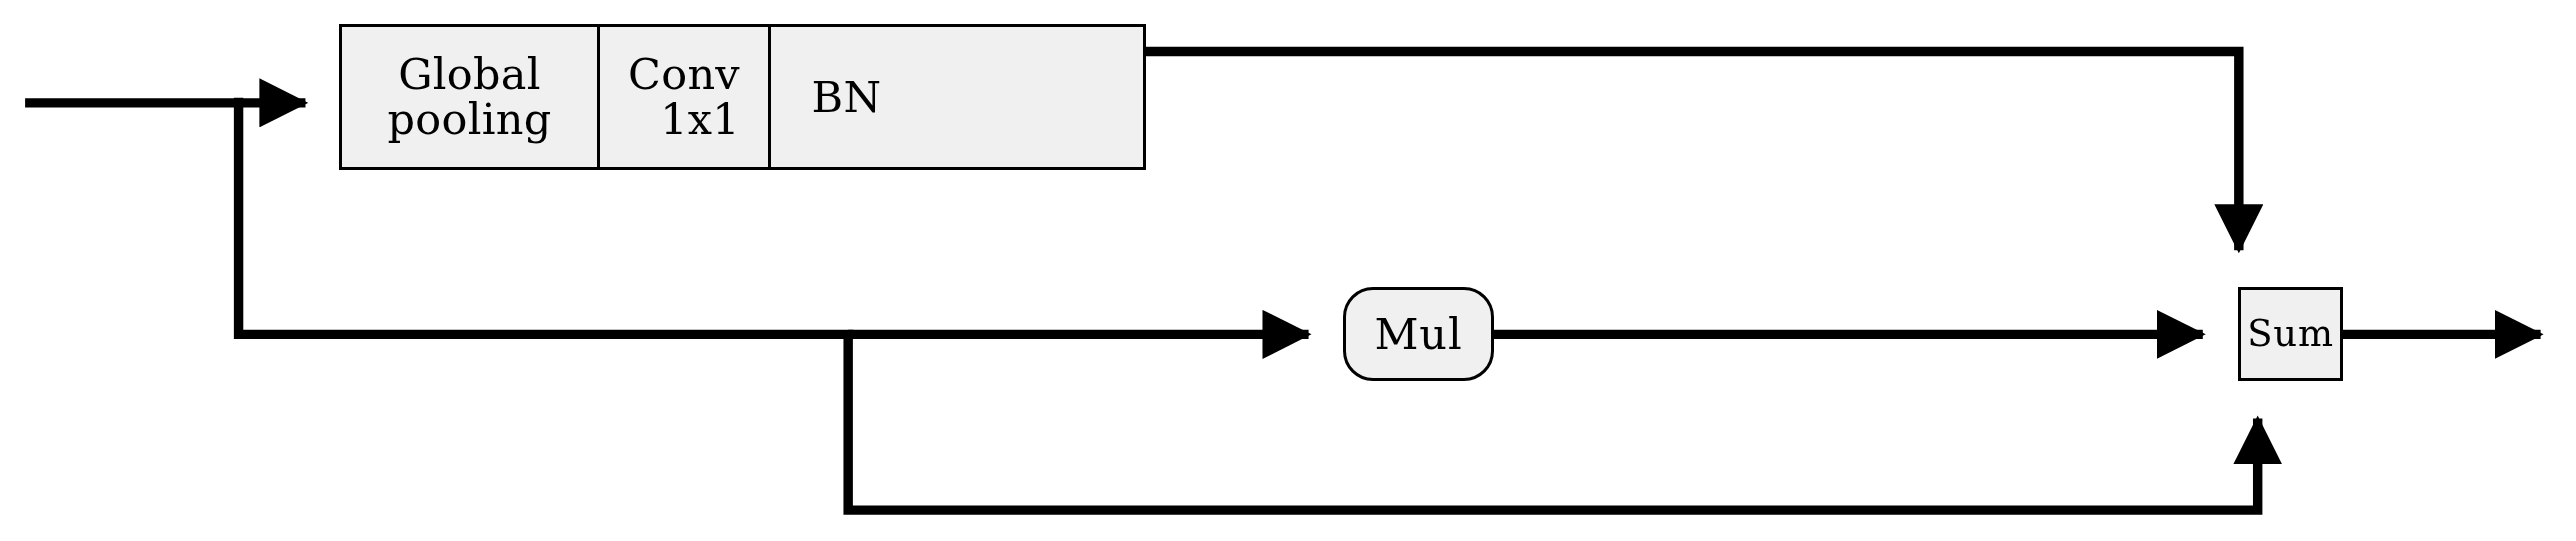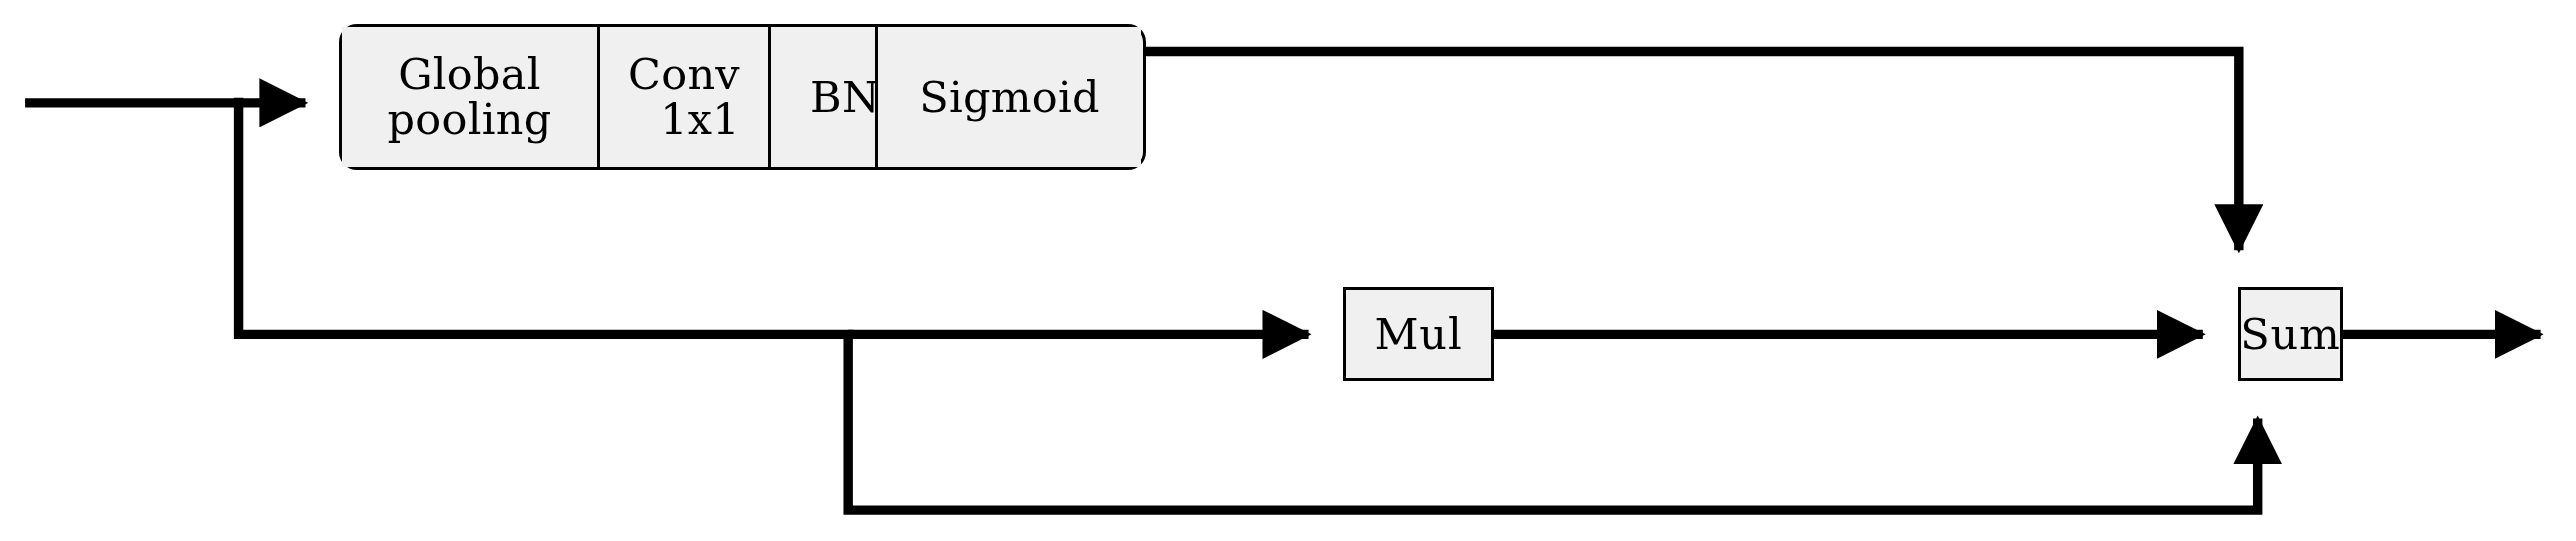--- a/index.html
+++ b/index.html
@@ -43,21 +43,20 @@
   #pipeline-box {
     left: 339px;
     top: 24px;
     width: 807px;
     height: 146px;
     padding: 0;
     display: flex;
     flex-direction: row;
     align-items: stretch;
     justify-content: flex-start;
-    border-radius: 18px;
   }
   .pipeline-cell {
     background: #f0f0f0;
     display: flex;
     align-items: center;
     justify-content: center;
     text-align: center;
     white-space: pre-line;
     font-size: 43px;
     color: #000000;
@@ -72,27 +71,28 @@
   .cell-w-conv     { width: 171px; text-align: right; }
   .cell-w-bn       { width: 107px; padding-left: 44px; }
   .cell-w-sigmoid  { width: 263px; }
 
   #mul-box {
     left: 1343px;
     top: 287px;
     width: 151px;
     height: 94px;
     font-size: 43px;
+    border-radius: 30px;
   }
   #sum-box {
     left: 2238px;
     top: 287px;
     width: 105px;
     height: 94px;
-    font-size: 43px;
+    font-size: 37px;
   }
 </style>
 </head>
 <body>
 
 <div id="diagram-root">
 
   <svg id="diagram-svg" viewBox="0 0 3002 631" xmlns="http://www.w3.org/2000/svg">
     <defs>
       <marker id="arrow-right" viewBox="0 0 10 10" refX="9.4" refY="5" markerWidth="5.2" markerHeight="5.2" orient="auto-start-reverse" markerUnits="strokeWidth">
@@ -125,21 +125,20 @@
       <path d="M 2730 390 L 2962 390" marker-end="url(#arrow-right)"></path>
     </g>
   </svg>
 
   <div class="node-box" id="pipeline-box">
     <div class="pipeline-cell cell-w-global">Global
 pooling</div>
     <div class="pipeline-cell cell-w-conv">Conv
 1x1</div>
     <div class="pipeline-cell cell-w-bn">BN</div>
-    <div class="pipeline-cell cell-w-sigmoid">Sigmoid</div>
   </div>
 
   <div class="node-box" id="mul-box">Mul</div>
 
   <div class="node-box" id="sum-box">Sum</div>
 
 </div>
 
 
 </body></html>

